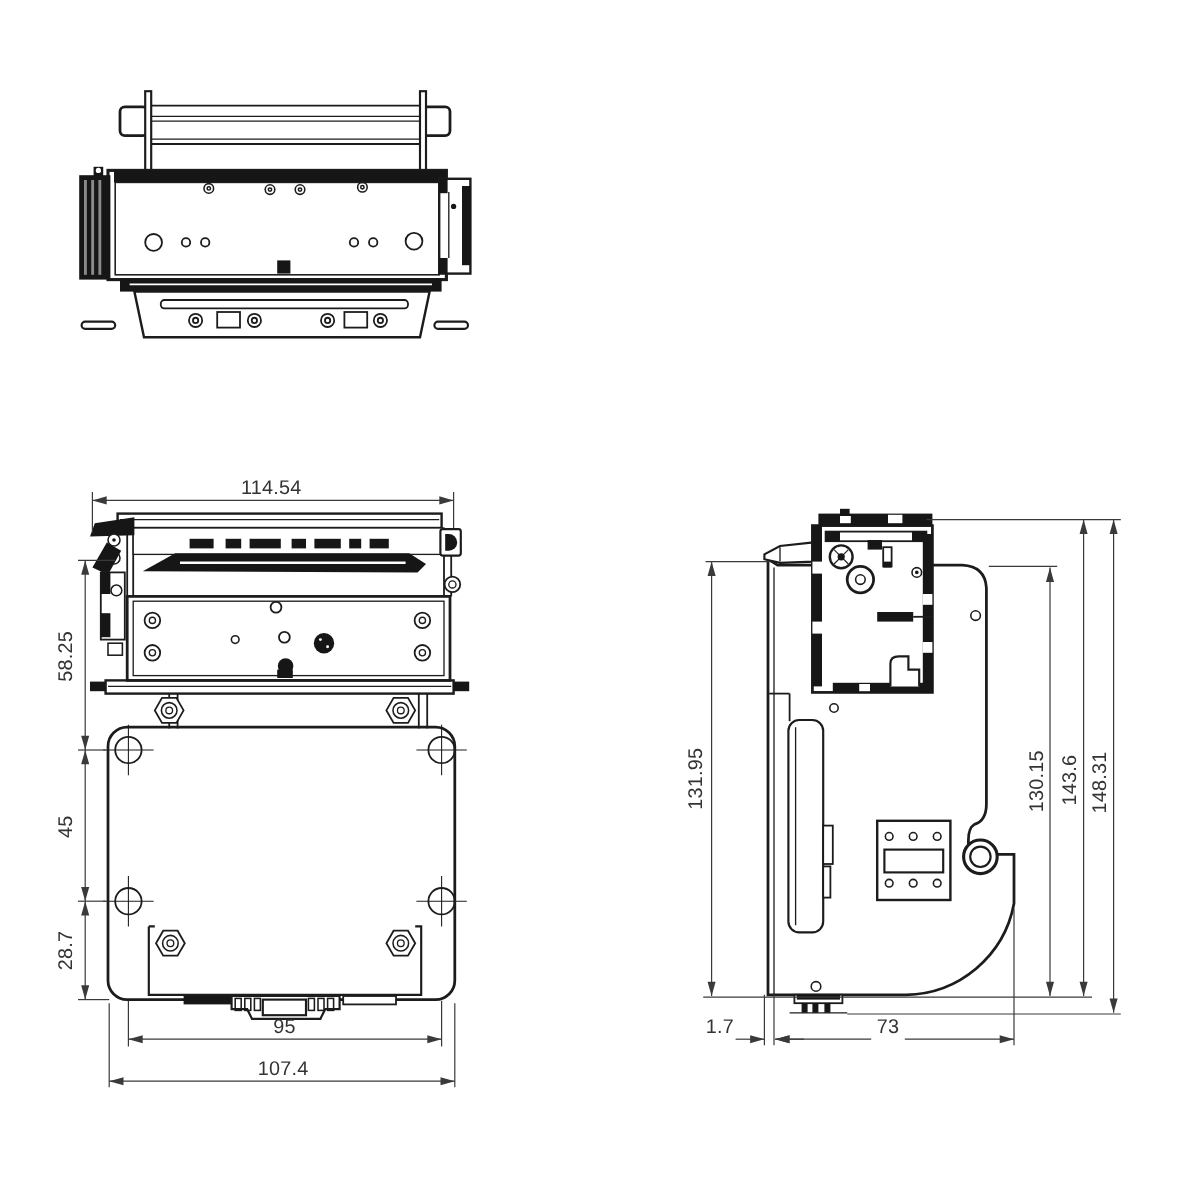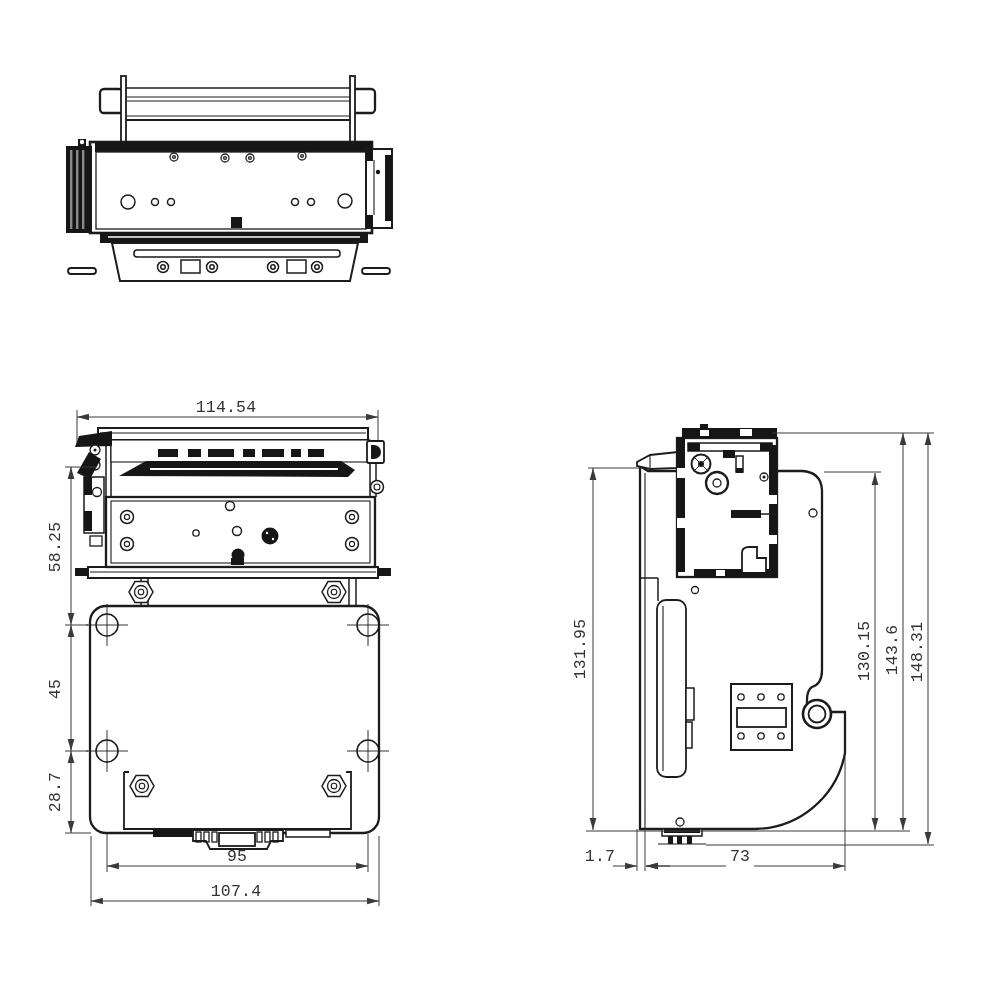--- a/index.html
+++ b/index.html
@@ -1,17 +1,17 @@
 <!DOCTYPE html>
 <html><head>
 <meta charset="utf-8">
 <style>
   html,body{margin:0;padding:0;background:#fff;}
   .canvas{position:relative;width:1000px;height:1000px;background:#fff;overflow:hidden;
-          font-family:Liberation Mono, monospace;}
+          font-family:Liberation Sans, sans-serif;}
   svg{display:block;}
   .ln{stroke:#1c1c1c;fill:none;}
   .fw{fill:#ffffff;}
   .fb{fill:#161616;stroke:none;}
   .gray{fill:#8a8a8a;stroke:none;}
   .s08{stroke-width:.9}.s1{stroke-width:1.1}.s13{stroke-width:1.3}.s15{stroke-width:1.5}
   .s18{stroke-width:1.8}.s2{stroke-width:2}.s22{stroke-width:2.3}.s25{stroke-width:2.6}
   .dim{stroke:#3a3a3a;stroke-width:1;fill:none;}
   .dimtxt{fill:#333;font-size:16.5px;letter-spacing:.2px;}
   .dimtxt.mid{text-anchor:middle;}

